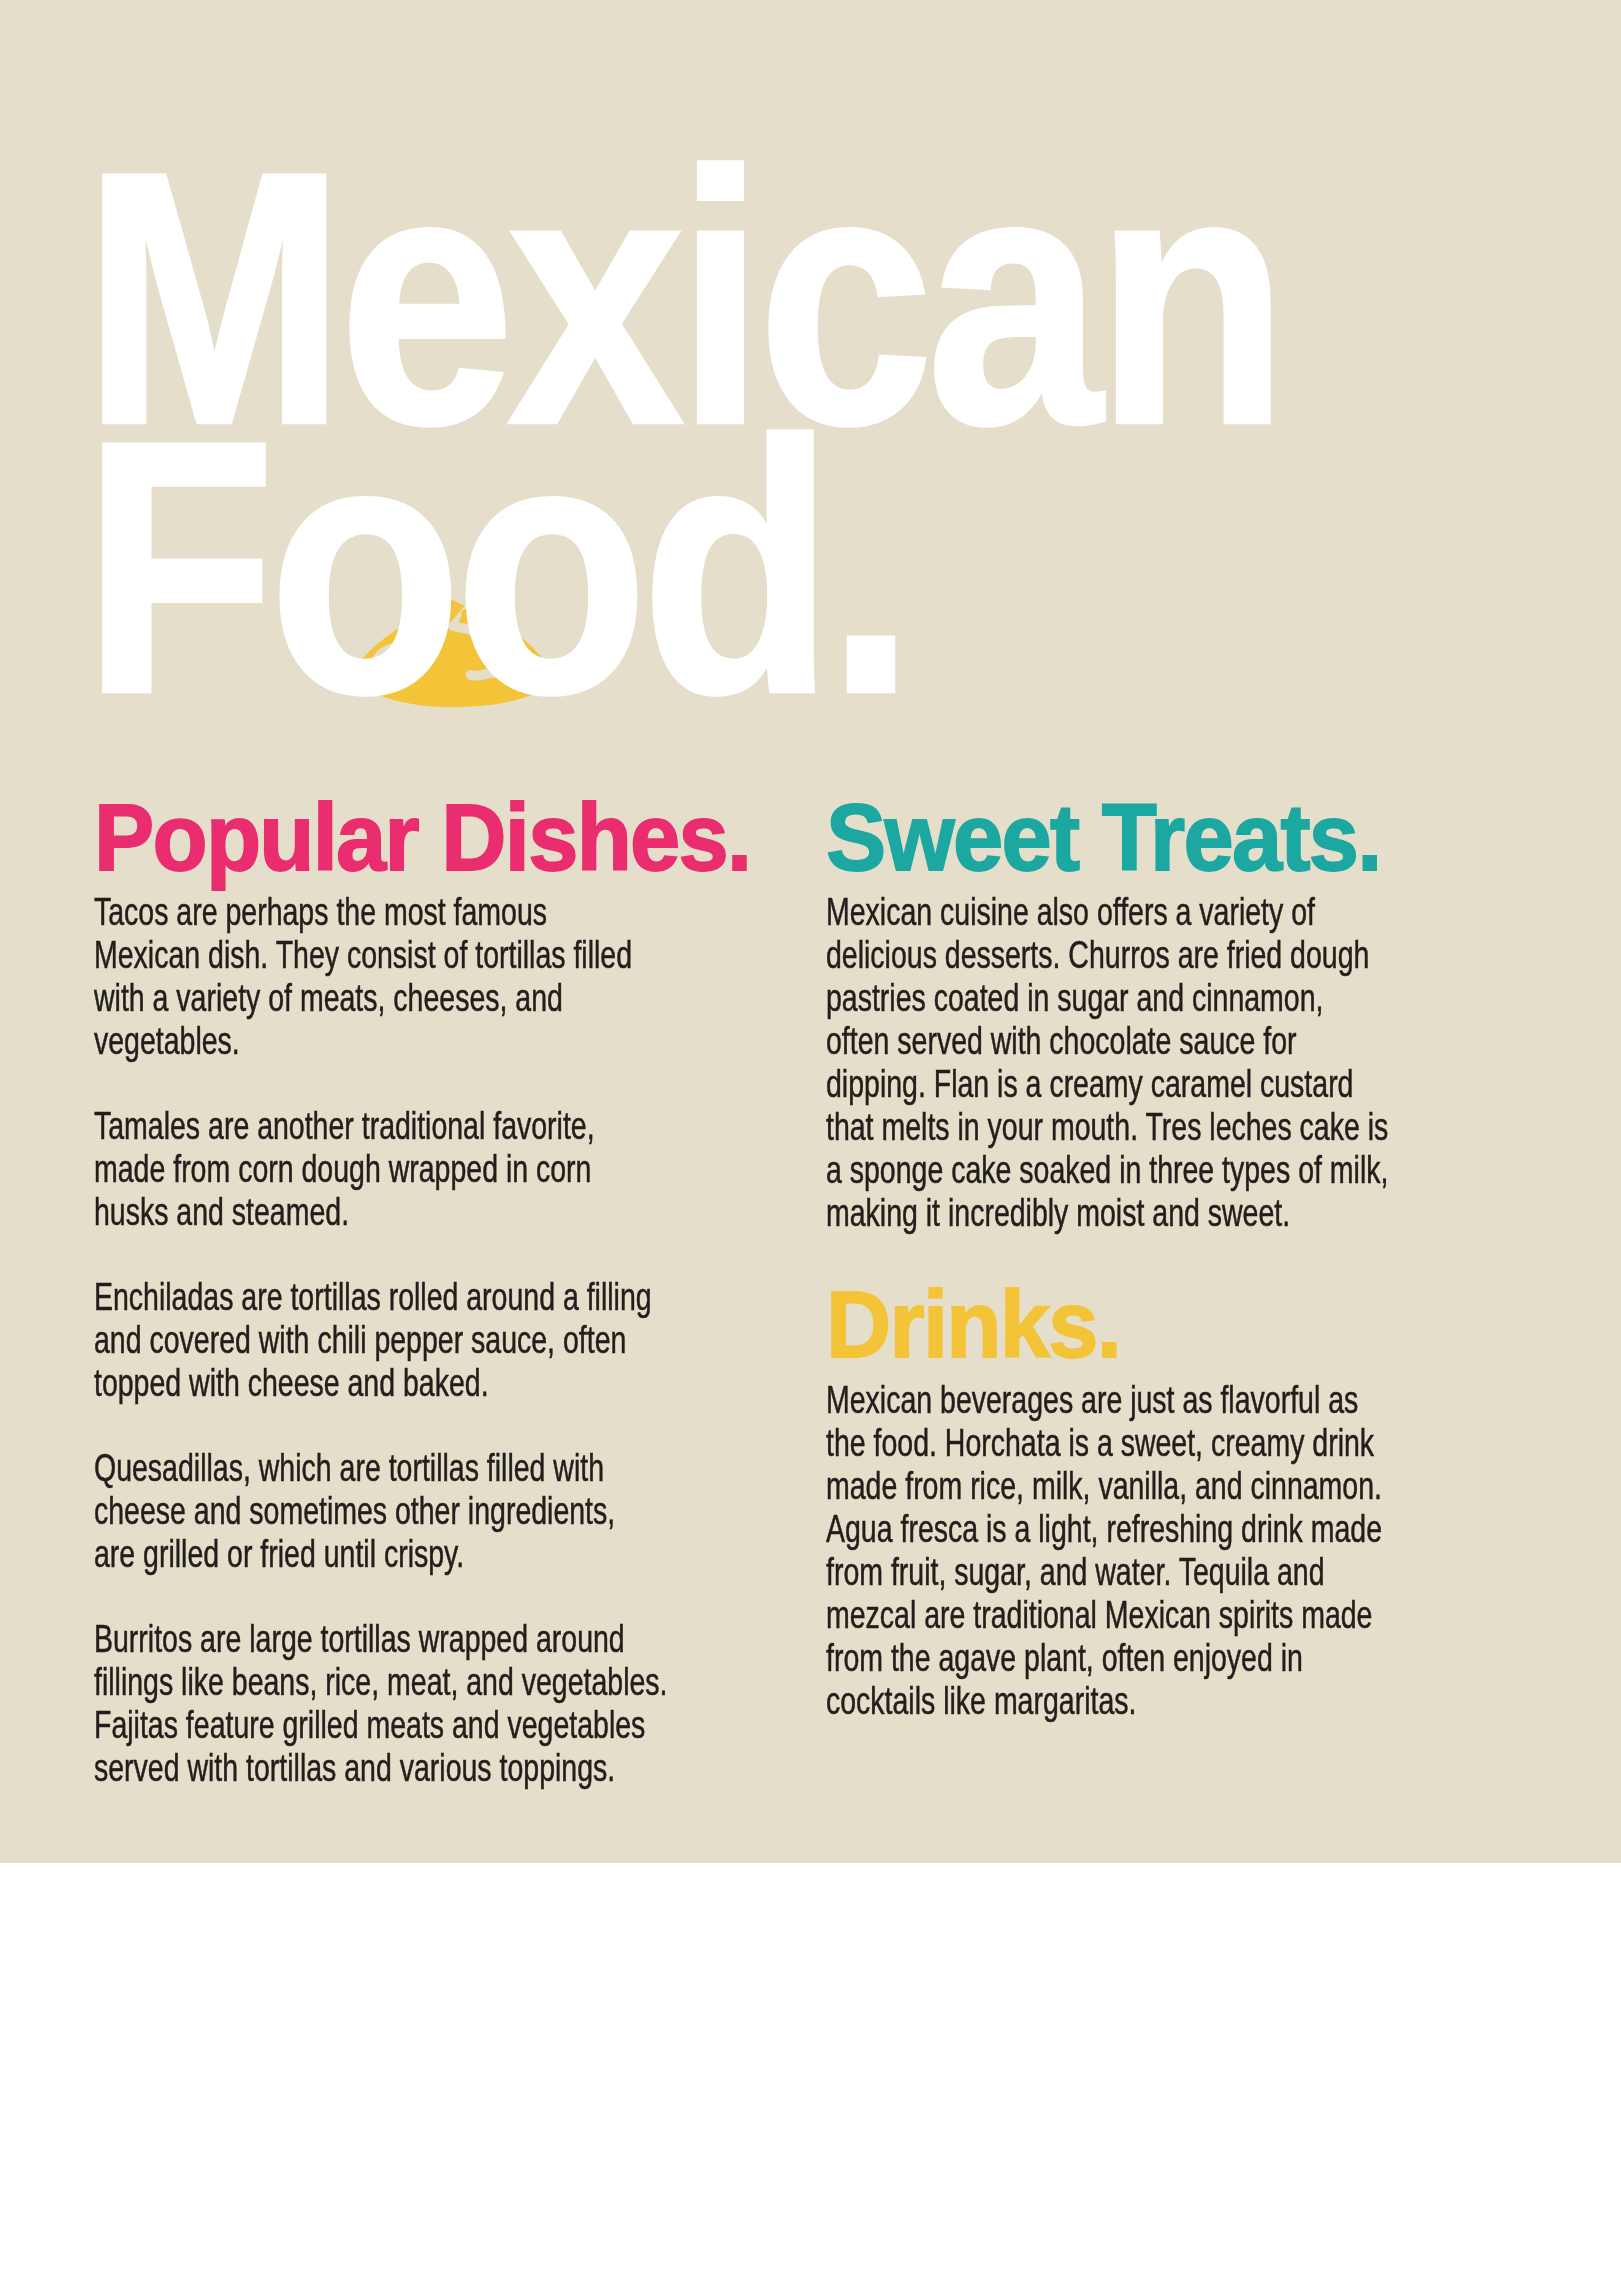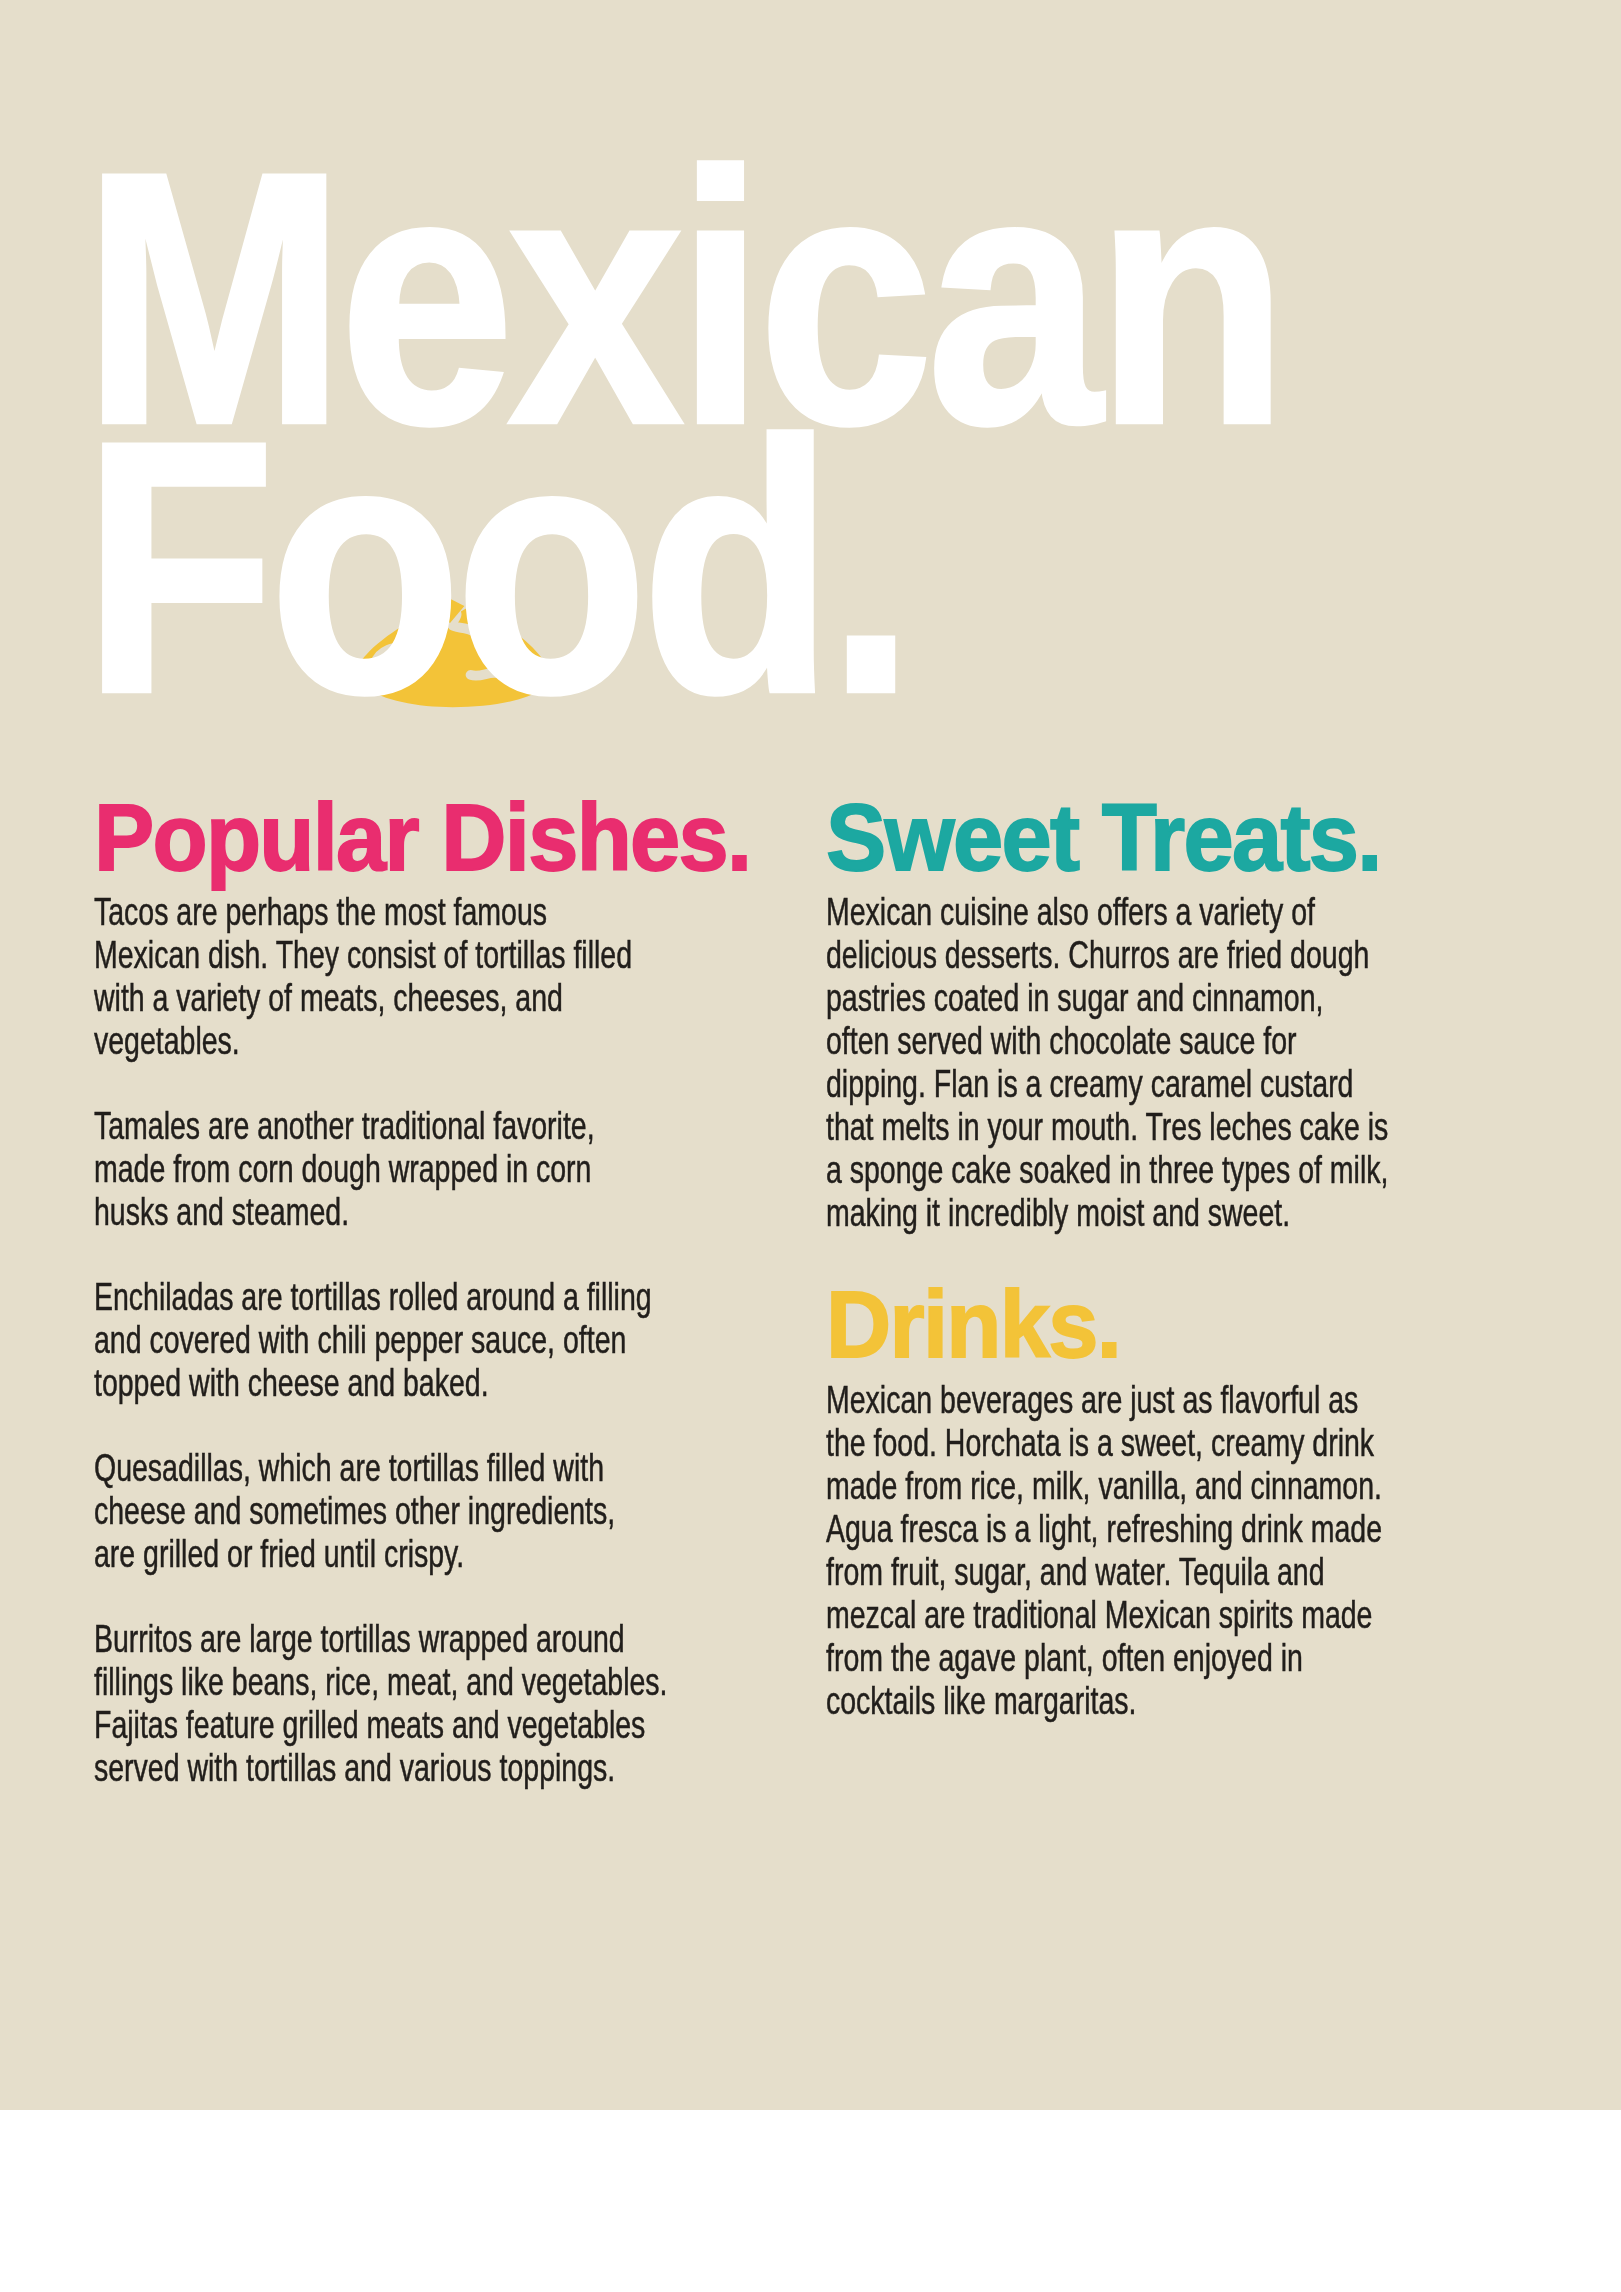--- a/index.html
+++ b/index.html
@@ -1,19 +1,19 @@
 <!DOCTYPE html>
 <html style="font-size:14.3px"><head>
 <meta charset="utf-8">
 <style>
   html,body { margin:0; padding:0; }
   .page {
     position: relative;
     width: 1621px;
-    height: 2110px;
+    height: 1863px;
     background: #E5DECB;
     font-family: "Liberation Sans", "DejaVu Sans", sans-serif;
     overflow: hidden;
   }
   .title {
     position: absolute;
     left: 83px;
     top: 164px;
     margin: 0;
     z-index: 2;

